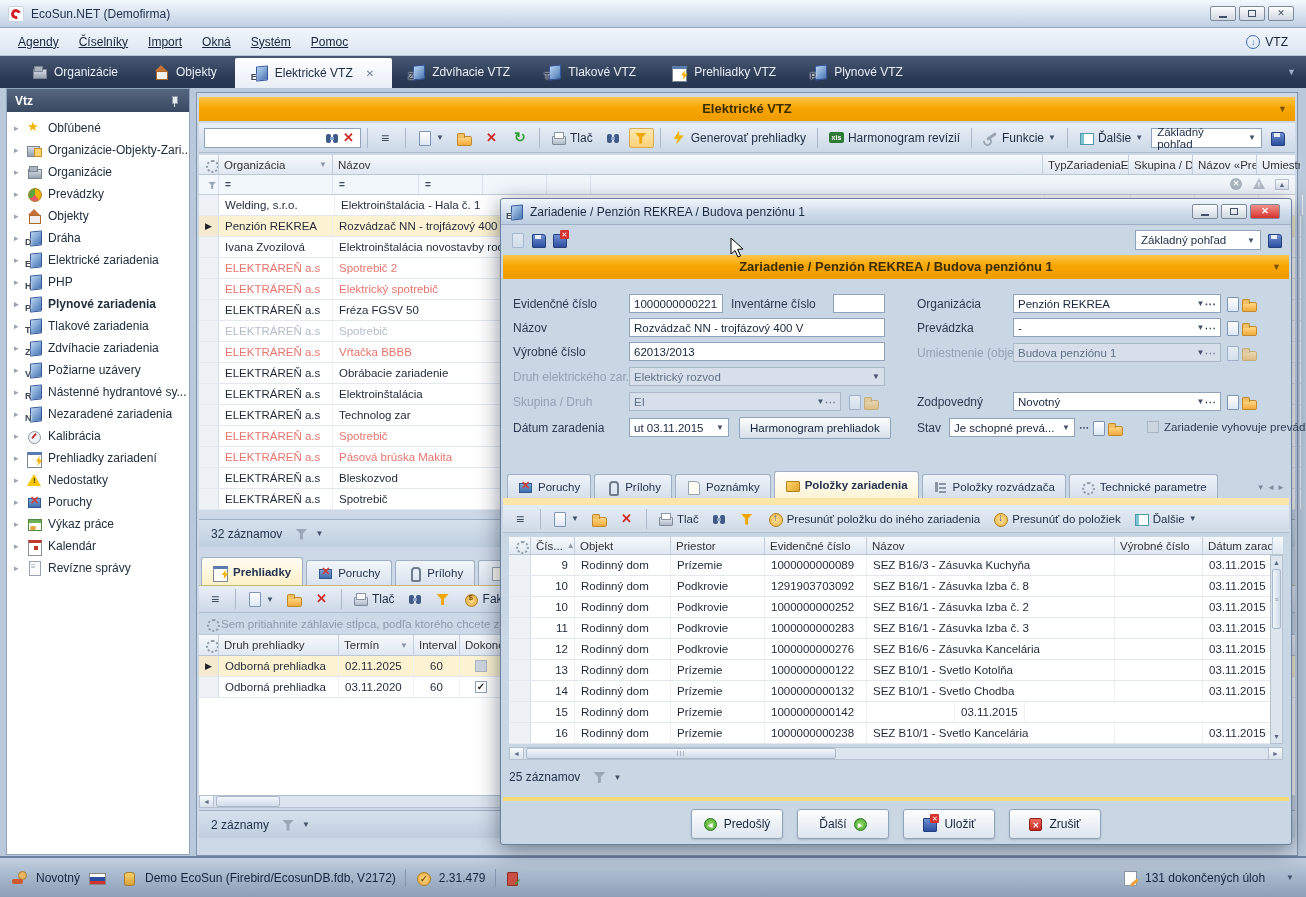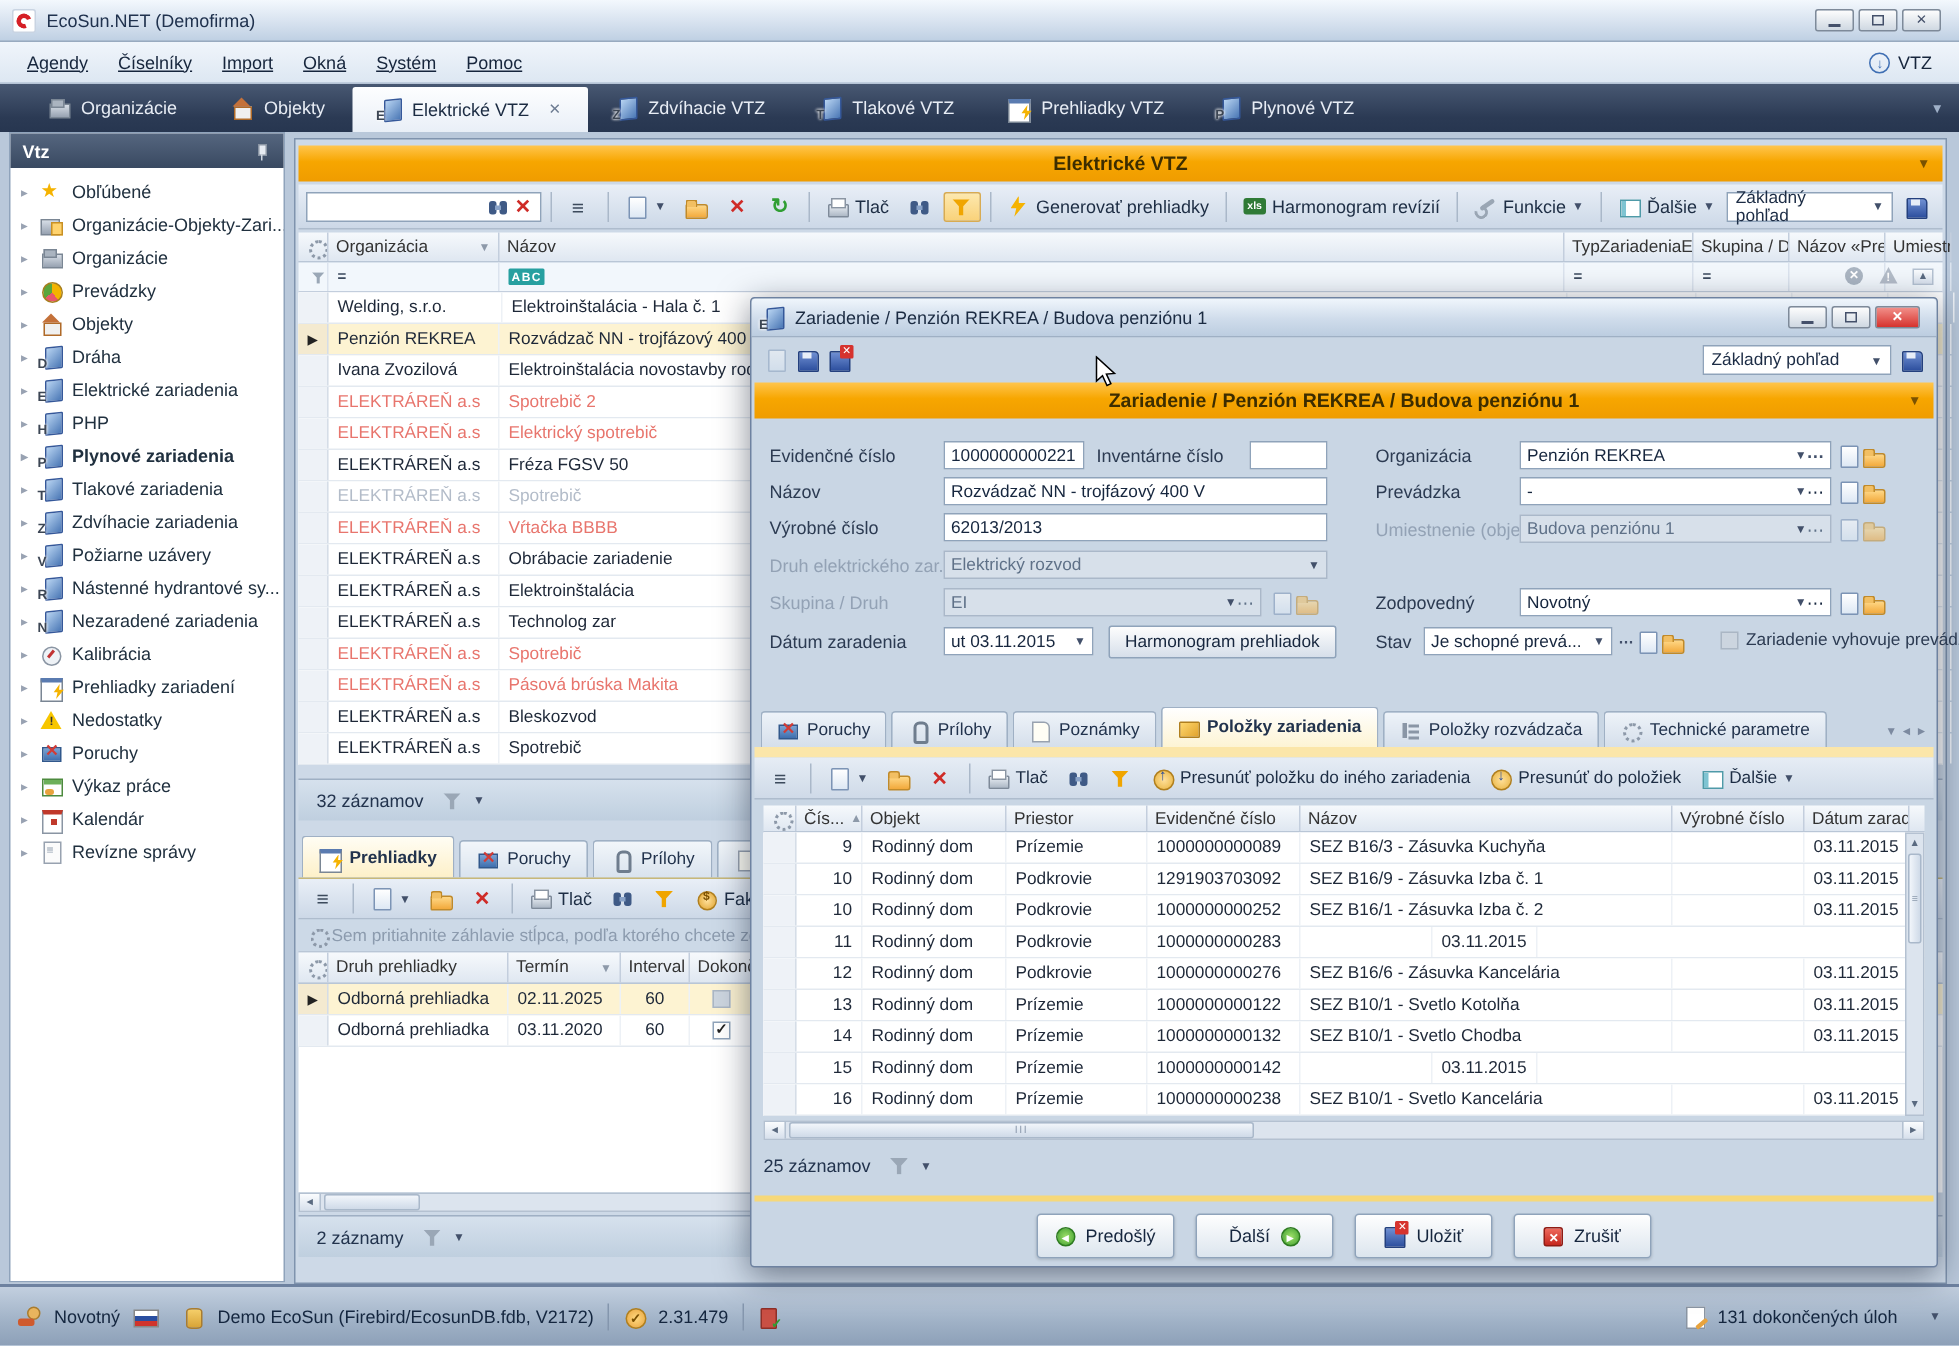--- a/index.html
+++ b/index.html
@@ -507,23 +507,20 @@
       <div class="hcell" style="width: 44px; flex: 0 0 auto;">
         <span>Umiestnenie (objekt)</span>
       </div>
     </div>
   <div class="frow" id="main-frow" style="top:82px;height:20px;">
 
   <div class="fcell" style="width: 20px; flex: 0 0 auto;">
         <span class="ic ic-funnel gray" style="transform: scale(0.7);"></span>
       </div>
       <div class="fcell" style="width: 114px; flex: 0 0 auto;">=</div>
-      <div class="fcell" style="width: 710px; flex: 0 0 auto;">
-        <span class="abc">ABC</span>
-      </div>
       <div class="fcell" style="width: 86px; flex: 0 0 auto;">=</div>
       <div class="fcell" style="width: 64px; flex: 0 0 auto;">=</div>
       <div class="fcell" style="width: 64px; flex: 0 0 auto;"></div>
       <div class="fcell" style="width: 44px; flex: 0 0 auto;"></div>
       <span class="fic">
       <span class="ic ic-circx"></span>
       <span class="ic ic-warngray"></span>
       <span class="hs-btn" style="border:1px solid #b4c1d1;">▲</span>
     </span>
     </div>
@@ -1010,40 +1007,41 @@
           <div class="cell" style="width: 248px; flex: 0 0 auto;">SEZ B16/3 - Zásuvka Kuchyňa</div>
           <div class="cell" style="width: 88px; flex: 0 0 auto;"></div>
           <div class="cell" style="width: 70px; flex: 0 0 auto;">03.11.2015</div>
         </div>
         <div class="grow">
           <div class="cell ind" style="width: 22px; flex: 0 0 auto;"></div>
           <div class="cell num" style="width: 44px; flex: 0 0 auto;">10</div>
           <div class="cell" style="width: 96px; flex: 0 0 auto;">Rodinný dom</div>
           <div class="cell" style="width: 94px; flex: 0 0 auto;">Podkrovie</div>
           <div class="cell" style="width: 102px; flex: 0 0 auto;">1291903703092</div>
-          <div class="cell" style="width: 248px; flex: 0 0 auto;">SEZ B16/9 - Zásuvka Izba č. 1</div>
+          <div class="cell" style="width: 248px; flex: 0 0 auto;">SEZ B16/1 - Zásuvka Izba č. 8</div>
           <div class="cell" style="width: 88px; flex: 0 0 auto;"></div>
           <div class="cell" style="width: 70px; flex: 0 0 auto;">03.11.2015</div>
         </div>
         <div class="grow">
           <div class="cell ind" style="width: 22px; flex: 0 0 auto;"></div>
           <div class="cell num" style="width: 44px; flex: 0 0 auto;">10</div>
           <div class="cell" style="width: 96px; flex: 0 0 auto;">Rodinný dom</div>
           <div class="cell" style="width: 94px; flex: 0 0 auto;">Podkrovie</div>
           <div class="cell" style="width: 102px; flex: 0 0 auto;">1000000000252</div>
           <div class="cell" style="width: 248px; flex: 0 0 auto;">SEZ B16/1 - Zásuvka Izba č. 2</div>
           <div class="cell" style="width: 88px; flex: 0 0 auto;"></div>
           <div class="cell" style="width: 70px; flex: 0 0 auto;">03.11.2015</div>
         </div>
         <div class="grow">
           <div class="cell ind" style="width: 22px; flex: 0 0 auto;"></div>
           <div class="cell num" style="width: 44px; flex: 0 0 auto;">11</div>
           <div class="cell" style="width: 96px; flex: 0 0 auto;">Rodinný dom</div>
           <div class="cell" style="width: 94px; flex: 0 0 auto;">Podkrovie</div>
           <div class="cell" style="width: 102px; flex: 0 0 auto;">1000000000283</div>
+          <div class="cell" style="width: 248px; flex: 0 0 auto;">SEZ B16/1 - Zásuvka Izba č. 3</div>
           <div class="cell" style="width: 88px; flex: 0 0 auto;"></div>
           <div class="cell" style="width: 70px; flex: 0 0 auto;">03.11.2015</div>
         </div>
         <div class="grow">
           <div class="cell ind" style="width: 22px; flex: 0 0 auto;"></div>
           <div class="cell num" style="width: 44px; flex: 0 0 auto;">12</div>
           <div class="cell" style="width: 96px; flex: 0 0 auto;">Rodinný dom</div>
           <div class="cell" style="width: 94px; flex: 0 0 auto;">Podkrovie</div>
           <div class="cell" style="width: 102px; flex: 0 0 auto;">1000000000276</div>
           <div class="cell" style="width: 248px; flex: 0 0 auto;">SEZ B16/6 - Zásuvka Kancelária</div>

